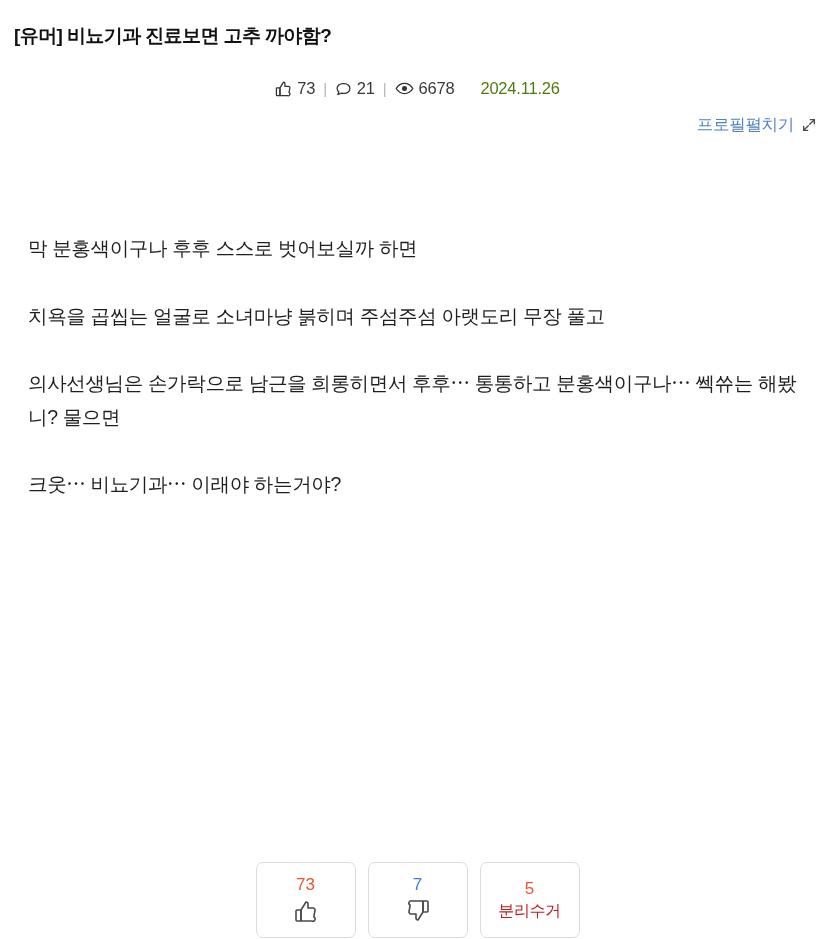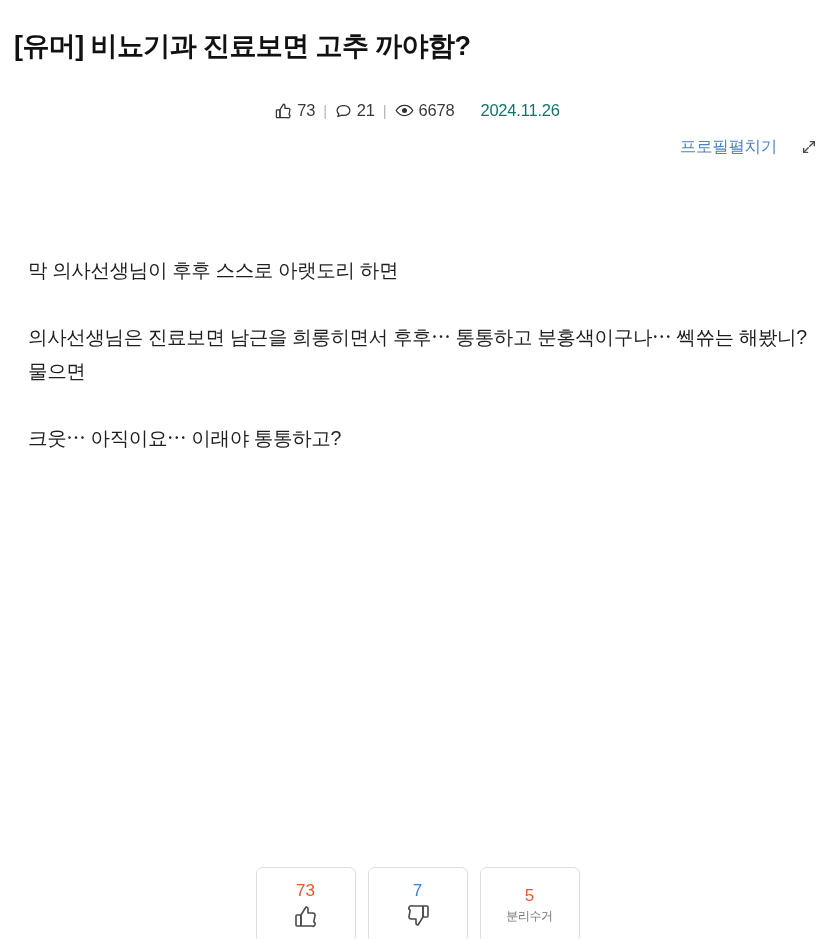--- a/index.html
+++ b/index.html
@@ -17,21 +17,21 @@
   }
   .page {
     width: 835px;
     height: 939px;
     position: relative;
     box-sizing: border-box;
   }
 
   
   .post-title {
-    font-size: 27px;
+    font-size: 19px;
     font-weight: bold;
     color: #111111;
     letter-spacing: -0.6px;
     padding: 10px 14px 0 14px;
     line-height: 1.35;
   }
 
   
   .meta-row {
     display: flex;
@@ -49,31 +49,31 @@
     gap: 5px;
     white-space: nowrap;
   }
   .meta-sep {
     color: #b5b5b5;
     padding: 0 8px;
     font-size: 15px;
   }
   .meta-date {
     margin-left: 26px;
-    color: #0f766e;
+    color: #4d7c0f;
     white-space: nowrap;
   }
   .icon-svg { display: block; }
 
   
   .profile-row {
     display: flex;
     justify-content: flex-end;
     align-items: center;
-    gap: 24px;
+    gap: 7px;
     padding: 16px 18px 0 0;
   }
   .profile-expand-label {
     color: #4f7fc4;
     font-size: 16.5px;
     letter-spacing: -0.3px;
   }
   .expand-icon {
     color: #4a4a4a;
   }
@@ -120,22 +120,22 @@
     color: #e8562f;
     font-weight: normal;
     line-height: 1.1;
   }
   .reaction-count.blue { color: #3f7fd0; }
   .reaction-icon {
     line-height: 1;
     color: #4a4a4a;
   }
   .reaction-label {
-    font-size: 12px;
-    color: #737373;
+    font-size: 16px;
+    color: #b91c1c;
     letter-spacing: -0.4px;
     line-height: 1.1;
   }
 </style>
 </head>
 <body>
 
 <div class="page">
 
   <h1 class="post-title">[유머] 비뇨기과 진료보면 고추 까야함?</h1>
@@ -183,23 +183,24 @@
       <svg class="icon-svg" width="16" height="16" viewBox="0 0 24 24" fill="none" stroke="#4a4a4a" stroke-width="2" stroke-linecap="round" stroke-linejoin="round">
         <path d="M14 4h6v6"></path>
         <path d="M20 4l-7 7"></path>
         <path d="M10 20H4v-6"></path>
         <path d="M4 20l7-7"></path>
       </svg>
     </span>
   </div>
 
   <div class="post-body">
-    <p>막 의사선생님이 후후 스스로 아랫도리 하면</p>
-    <p>의사선생님은 진료보면 남근을 희롱히면서 후후⋯ 통통하고 분홍색이구나⋯ 쎅쓔는 해봤니? 물으면</p>
-    <p>크웃⋯ 아직이요⋯ 이래야 통통하고?</p>
+    <p>막 분홍색이구나 후후 스스로 벗어보실까 하면</p>
+    <p>치욕을 곱씹는 얼굴로 소녀마냥 붉히며 주섬주섬 아랫도리 무장 풀고</p>
+    <p>의사선생님은 손가락으로 남근을 희롱히면서 후후⋯ 통통하고 분홍색이구나⋯ 쎅쓔는 해봤니? 물으면</p>
+    <p>크웃⋯ 비뇨기과⋯ 이래야 하는거야?</p>
   </div>
 
   <div class="reaction-row">
 
     <div class="reaction-btn">
       <span class="reaction-count">73</span>
       <span class="reaction-icon">
         <svg class="icon-svg" width="24" height="24" viewBox="0 0 24 24" fill="none" stroke="#4a4a4a" stroke-width="1.6" stroke-linecap="round" stroke-linejoin="round">
           <path d="M7 22V11l5-8c1.2 0 2 .9 2 2v4h5a2 2 0 0 1 2 2.3l-1.2 6.6A2 2 0 0 1 17.8 22H7z"></path>
           <rect x="2" y="11" width="5" height="11" rx="1"></rect>

